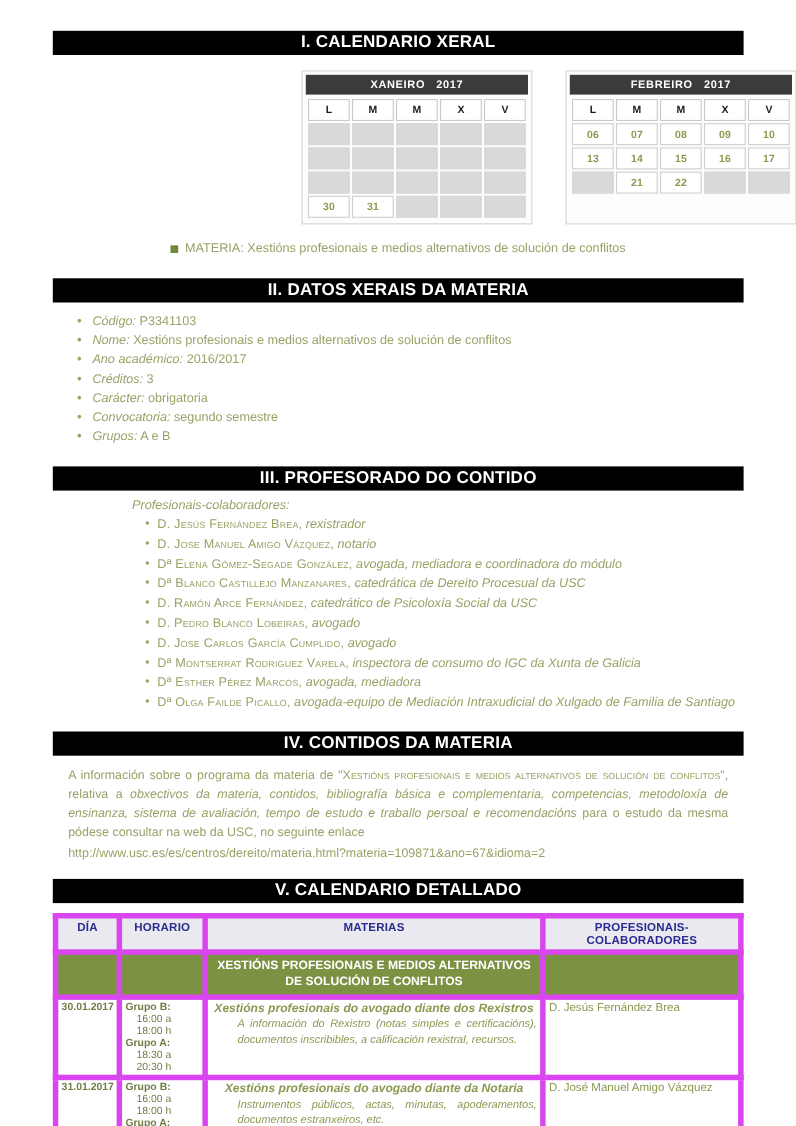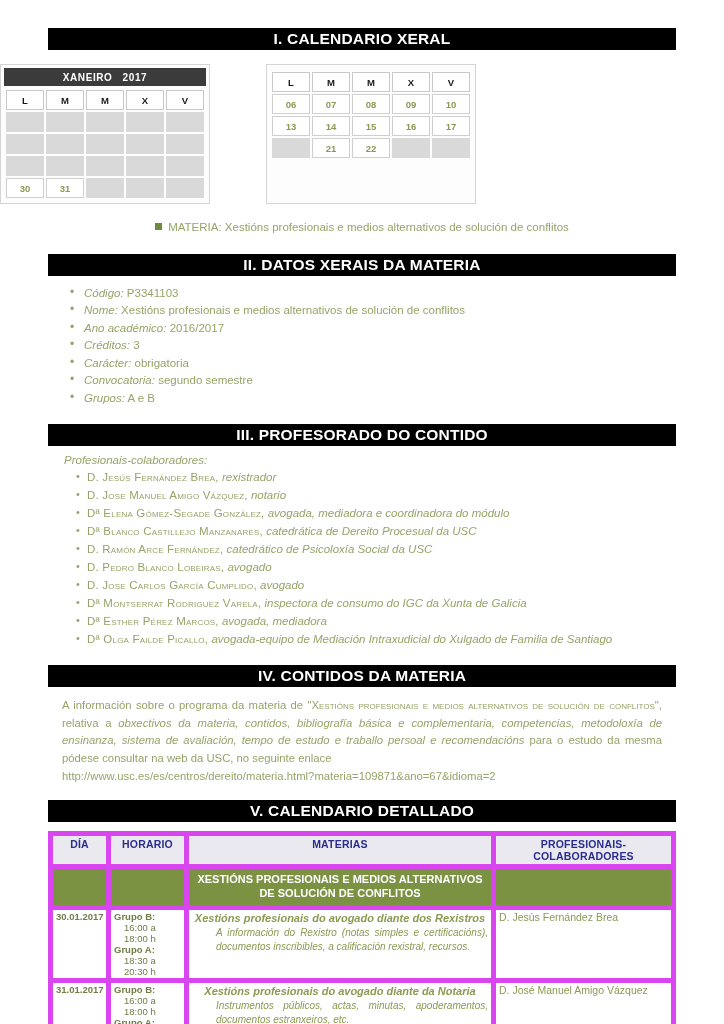--- a/index.html
+++ b/index.html
@@ -33,22 +33,22 @@
     font-size: 15.5px;
     line-height: 22px;
     height: 22px;
     margin: 0 48px;
     font-family: "Liberation Sans", sans-serif;
   }
 
   
   .cal-row {
     display: flex;
-    justify-content: flex-start;
-    gap: 56px;
+    justify-content: flex-end;
+    gap: 30px;
     margin-top: 14px;
   }
   .cal {
     border: 1px solid #d4d4d4;
     background: #fdfdfd;
     padding: 3px;
     box-shadow: 0 0 0 0 transparent;
   }
   .cal-title {
     background: #3b3b3b;
@@ -124,21 +124,21 @@
     position: absolute;
     left: 0;
     top: -1px;
     font-size: 12px;
     color: #96a468;
   }
   .sec2-wrap { padding-left: 70px; }
   .lbl { font-style: italic; }
 
   
-  .sec3-wrap { padding-left: 64px; padding-top: 8px; }
+  .sec3-wrap { padding-left: 120px; padding-top: 8px; }
   .collab-head {
     font-style: italic;
     font-size: 11.5px;
     color: #96a468;
     margin-bottom: 2px;
   }
   ul.prof-list {
     margin: 0 0 0 12px;
     padding-left: 0;
     list-style: none;
@@ -290,20 +290,21 @@
           <td class="day">31</td>
           <td class="blank"></td>
           <td class="blank"></td>
           <td class="blank"></td>
         </tr>
       </tbody>
         </table>
     </div>
 
     <div class="cal">
+      <div class="cal-title">FEBREIRO   2017</div>
       <table class="cal-grid">
         <tbody>
             <tr>
           <td class="dow">L</td>
           <td class="dow">M</td>
           <td class="dow">M</td>
           <td class="dow">X</td>
           <td class="dow">V</td>
         </tr>
         <tr>

